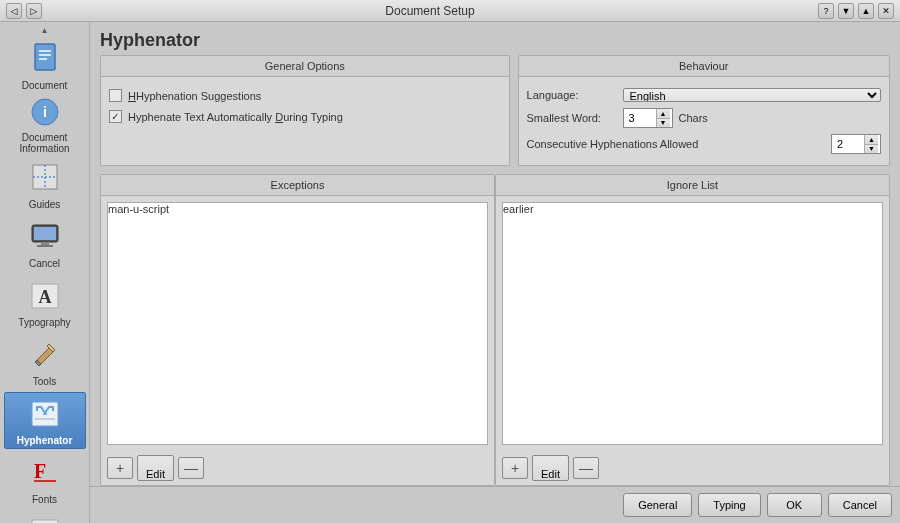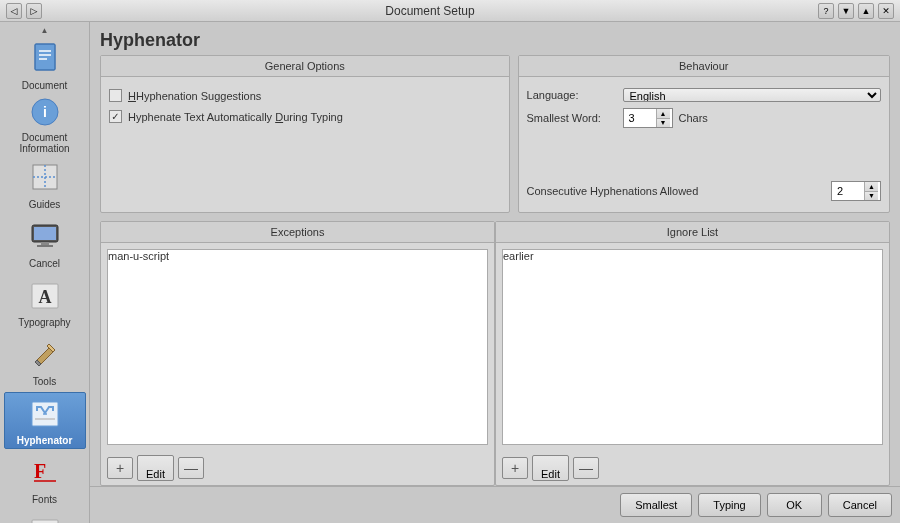--- a/index.html
+++ b/index.html
@@ -239,21 +239,20 @@
       align-items: center;
       justify-content: center;
       font-size: 7px;
     }
     .spin-btn:first-child { border-bottom: 1px solid #aaa; }
 
     .consecutive-row {
       display: flex;
       align-items: center;
       padding: 3px 0;
-      margin-top: 47px;
     }
     .consecutive-label {
       font-size: 11px;
       color: #333;
     }
 
     .list-area {
       flex: 1;
       background: #fff;
       margin: 6px;
@@ -541,20 +540,20 @@
         <div class="list-toolbar">
           <div class="list-btn">+</div>
           <button class="edit-btn">Edit</button>
           <div class="list-btn">—</div>
         </div>
       </div>
 
     </div>
 
     <div class="footer">
-      <button class="footer-btn">Smallest</button>
+      <button class="footer-btn">General</button>
       <button class="footer-btn">Typing</button>
       <button class="footer-btn">OK</button>
       <button class="footer-btn">Cancel</button>
     </div>
   </div>
 
 </div>
 
 </body></html>

